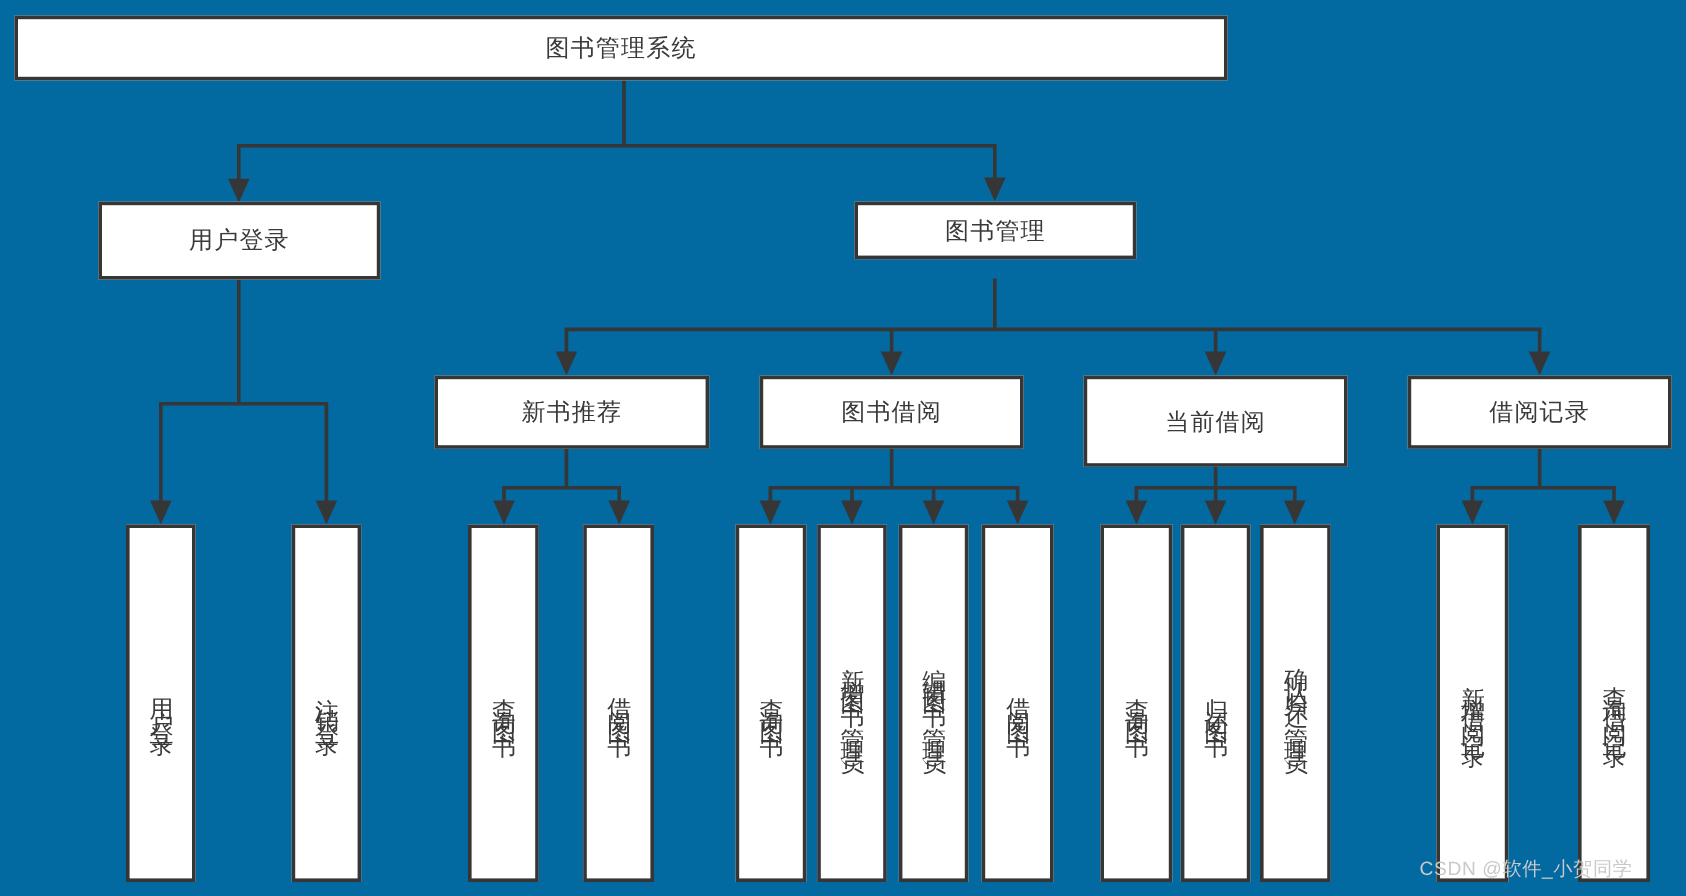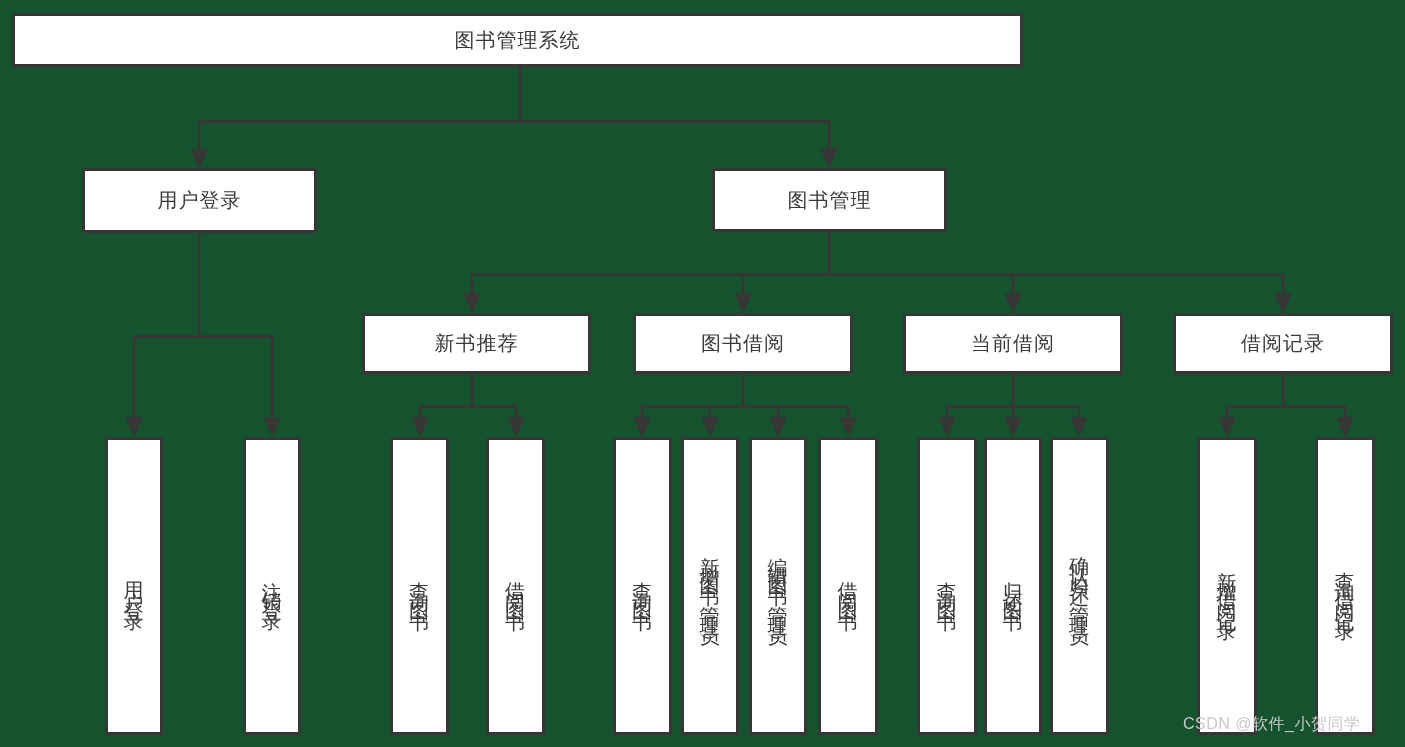--- a/index.html
+++ b/index.html
@@ -4,21 +4,21 @@
 <style>
   * { margin: 0; padding: 0; box-sizing: border-box; }
   html, body { background: #ffffff; }
   body {
     font-family: "Liberation Sans", "DejaVu Sans", sans-serif;
     width: 1405px; height: 747px; overflow: hidden;
   }
   .canvas {
     position: relative;
     width: 1405px; height: 747px;
-    background: #14532d;
+    background: #0369a1;
   }
   .connectors {
     position: absolute; left: 0; top: 0; z-index: 1;
   }
   .node {
     position: absolute;
     background: #ffffff;
     border: 3px solid #363636;
     display: flex;
     align-items: center;
@@ -84,31 +84,31 @@
     </g>
   </svg>
 
   <div class="node" style="left:12px; top:13px; width:1011px; height:54px;">
     <span>图书管理系统</span>
   </div>
 
   <div class="node" style="left:82px; top:168px; width:235px; height:65px;">
     <span>用户登录</span>
   </div>
-  <div class="node" style="left:712px; top:168px; width:235px; height:64px;">
+  <div class="node" style="left:712px; top:168px; width:235px; height:48px;">
     <span>图书管理</span>
   </div>
 
   <div class="node" style="left:362px; top:313px; width:229px; height:61px;">
     <span>新书推荐</span>
   </div>
   <div class="node" style="left:633px; top:313px; width:220px; height:61px;">
     <span>图书借阅</span>
   </div>
-  <div class="node" style="left:903px; top:313px; width:220px; height:61px;">
+  <div class="node" style="left:903px; top:313px; width:220px; height:76px;">
     <span>当前借阅</span>
   </div>
   <div class="node" style="left:1173px; top:313px; width:220px; height:61px;">
     <span>借阅记录</span>
   </div>
 
   <div class="node leaf" style="left:105px; top:437px; width:58px; height:298px;">
     <span class="vtext">用户登录</span>
   </div>
   <div class="node leaf" style="left:243px; top:437px; width:58px; height:298px;">

